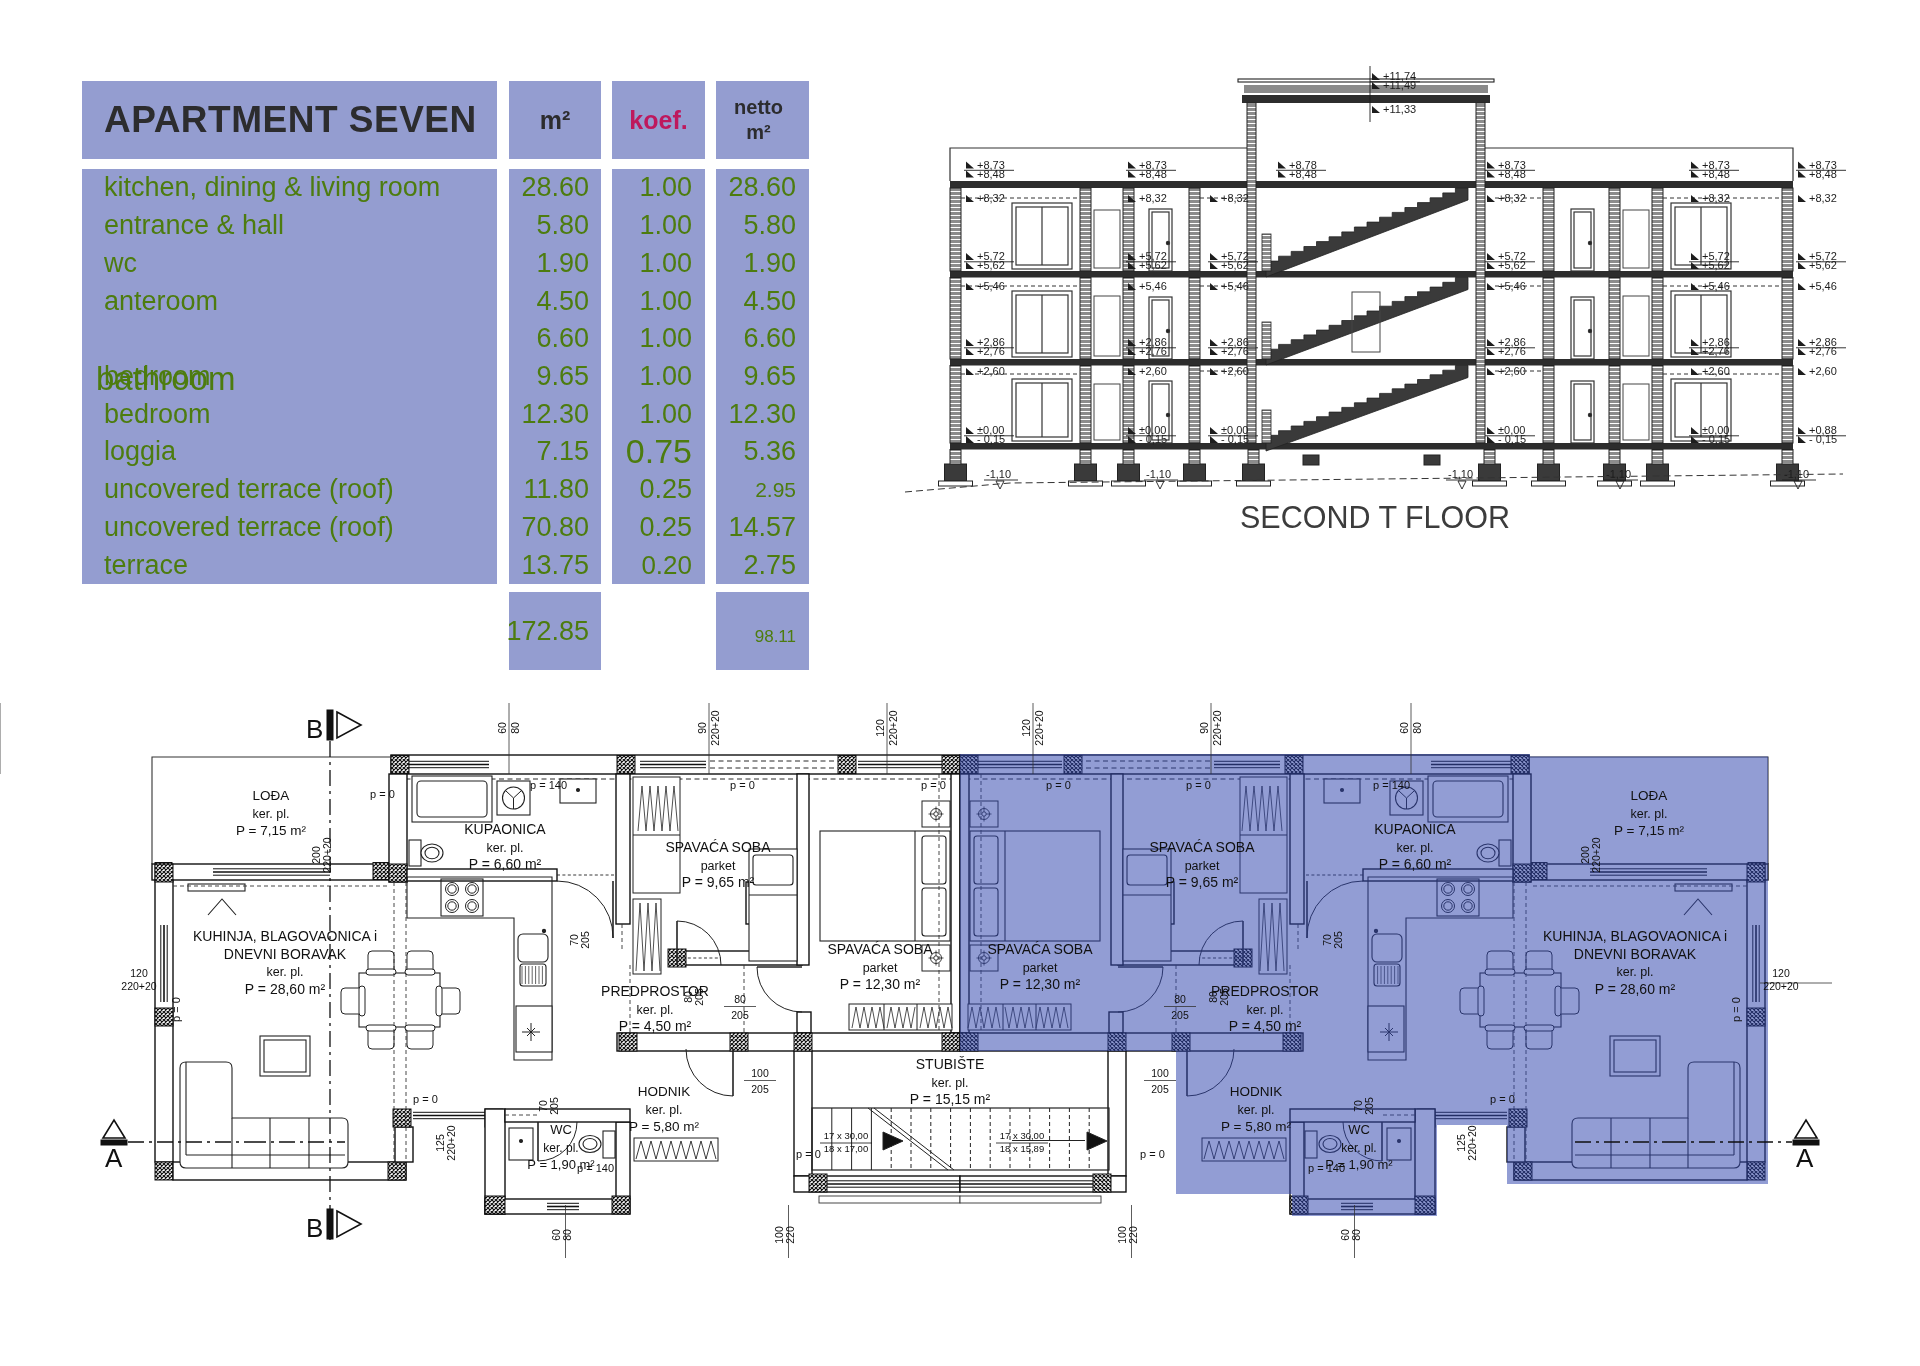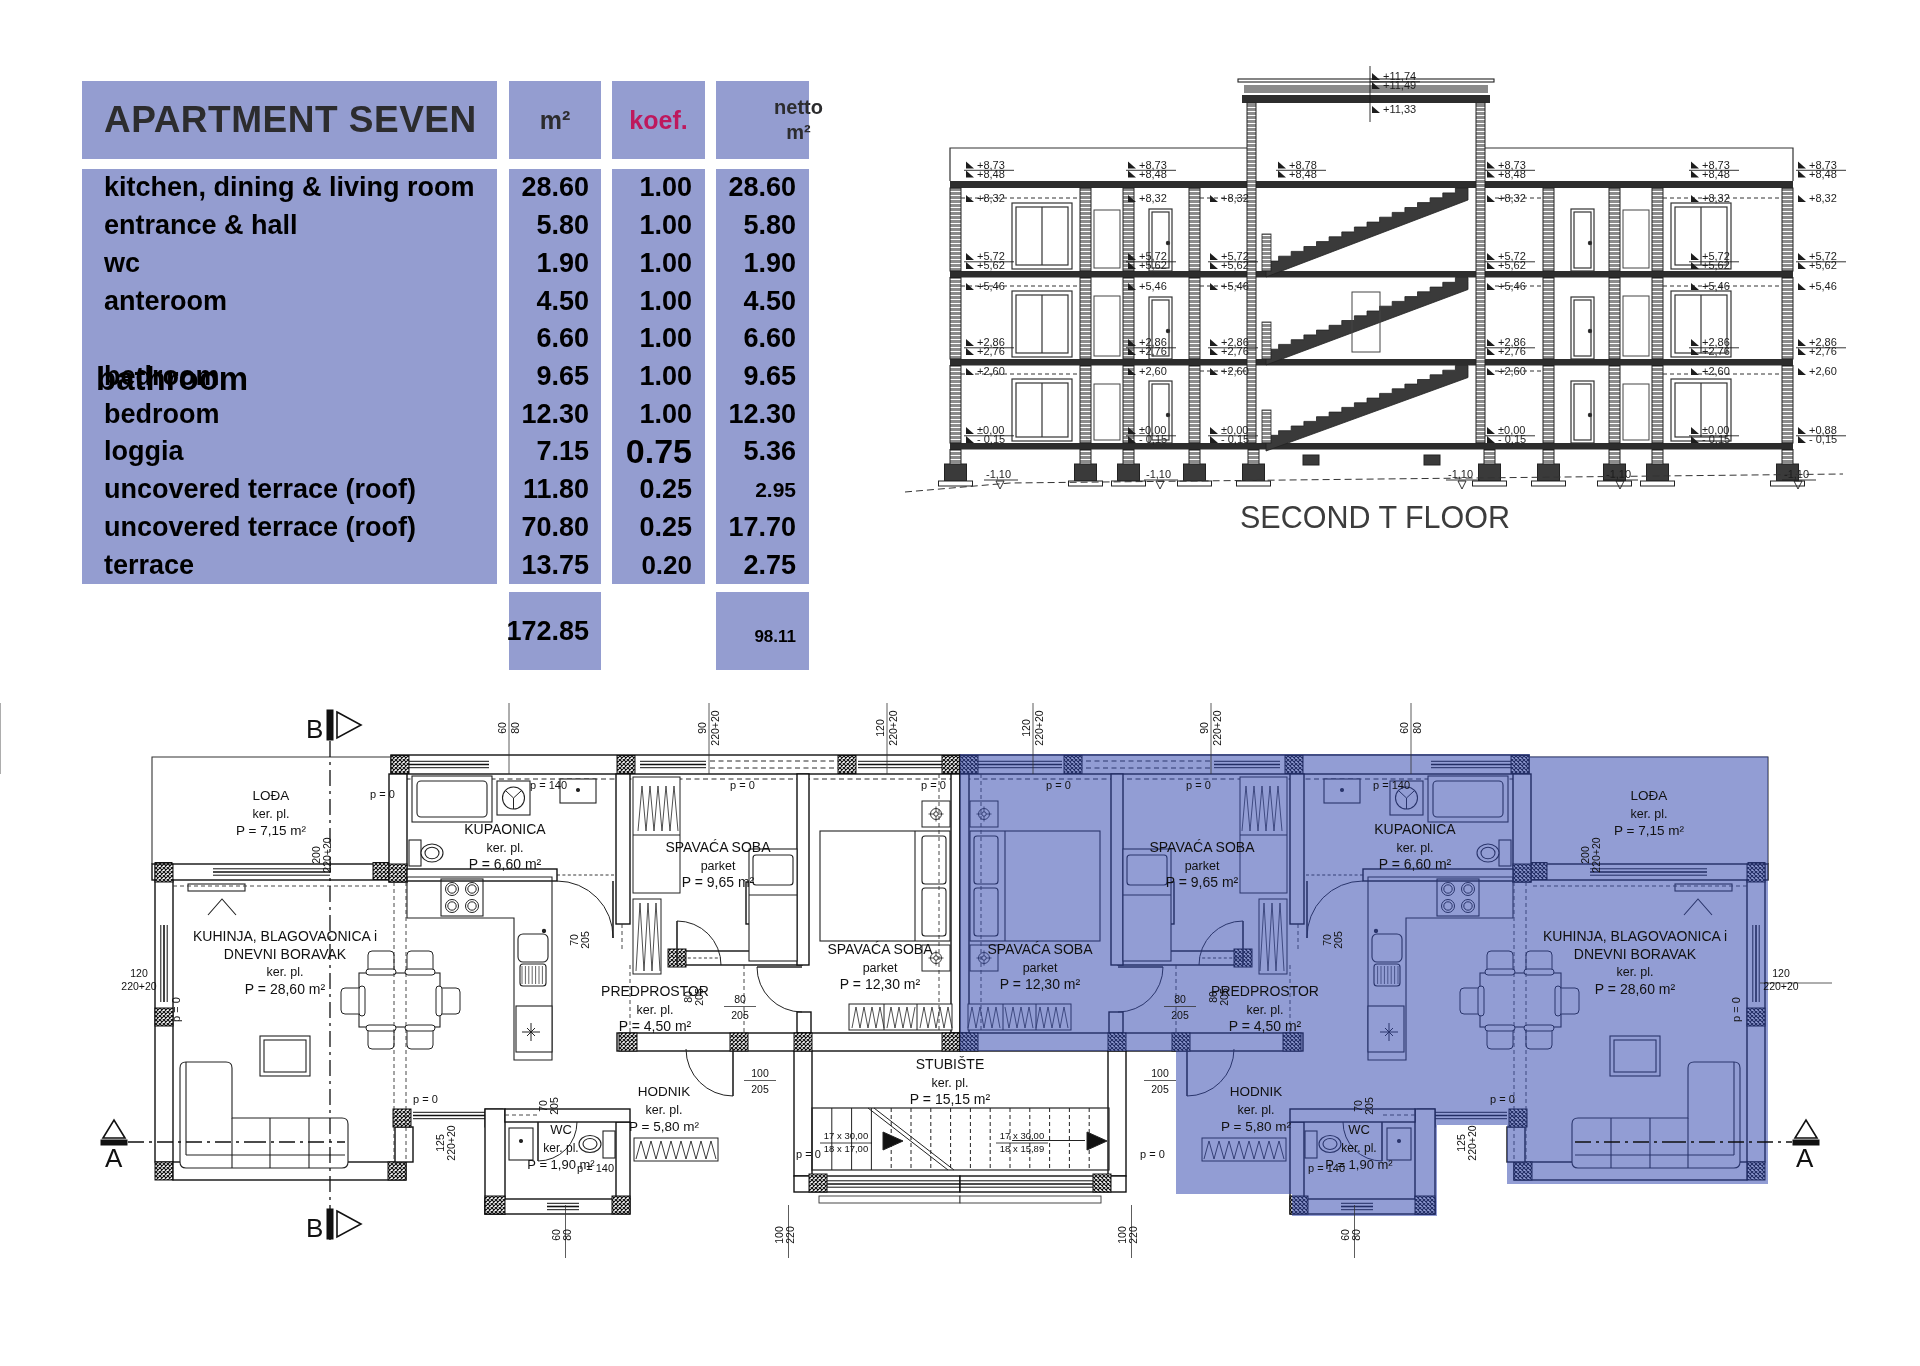--- a/index.html
+++ b/index.html
@@ -1,38 +1,38 @@
 <!DOCTYPE html>
 <html><head>
 <meta charset="utf-8">
 <style>
 html,body{margin:0;padding:0;background:#fff;}
 #page{position:relative;width:1920px;height:1366px;background:#ffffff;overflow:hidden;
   font-family:"Liberation Sans", sans-serif;}
 .blu{background:#949dd0;}
-.cell{position:absolute;color:#000000;font-weight:bold;}
+.cell{position:absolute;color:#4d7c0f;}
 #page svg{position:absolute;left:0;top:0;}
 </style>
 </head>
 <body>
 <div id="page">
 
 <div id="tablewrap">
 
 <div class="cell blu" style="left:82px;top:81px;width:415px;height:78px;"></div>
 <div class="cell" style="left:104px;top:81px;height:78px;display:flex;align-items:center;font-size:37px;font-weight:bold;color:#2c2c2e;letter-spacing:0.5px;">APARTMENT&nbsp;SEVEN</div>
 
 <div class="cell blu" style="left:509px;top:81px;width:92px;height:78px;"></div>
 <div class="cell" style="left:509px;top:81px;width:92px;height:78px;display:flex;align-items:center;justify-content:center;font-size:25px;font-weight:bold;color:#2c2c2e;">m²</div>
 
 <div class="cell blu" style="left:612px;top:81px;width:93px;height:78px;"></div>
 <div class="cell" style="left:612px;top:81px;width:93px;height:78px;display:flex;align-items:center;justify-content:center;font-size:25px;font-weight:bold;color:#be185d;">koef.</div>
 
 <div class="cell blu" style="left:716px;top:81px;width:93px;height:78px;"></div>
-<div class="cell" style="left:716px;top:81px;width:85px;height:78px;display:flex;align-items:center;justify-content:center;text-align:center;font-size:20px;font-weight:bold;color:#2c2c2e;line-height:1.25;padding-left:40px;">netto<br>m²</div>
+<div class="cell" style="left:716px;top:81px;width:85px;height:78px;display:flex;align-items:center;justify-content:center;text-align:center;font-size:20px;font-weight:bold;color:#2c2c2e;line-height:1.25;">netto<br>m²</div>
 
 <div class="cell blu" style="left:82px;top:169px;width:415px;height:415px;"></div>
 <div class="cell blu" style="left:509px;top:169px;width:92px;height:415px;"></div>
 <div class="cell blu" style="left:612px;top:169px;width:93px;height:415px;"></div>
 <div class="cell blu" style="left:716px;top:169px;width:93px;height:415px;"></div>
 <div class="cell" style="left:104px;top:169.0px;width:380px;height:37.7px;display:flex;align-items:center;font-size:27px;">kitchen, dining &amp; living room</div>
 <div class="cell" style="left:509px;top:169.0px;width:80px;height:37.7px;display:flex;align-items:center;justify-content:flex-end;font-size:27px;">28.60</div>
 <div class="cell" style="left:612px;top:169.0px;width:80px;height:37.7px;display:flex;align-items:center;justify-content:flex-end;font-size:27px;">1.00</div>
 <div class="cell" style="left:716px;top:169.0px;width:80px;height:37.7px;display:flex;align-items:center;justify-content:flex-end;font-size:27px;">28.60</div>
 <div class="cell" style="left:104px;top:206.7px;width:380px;height:37.7px;display:flex;align-items:center;font-size:27px;">entrance &amp; hall</div>
@@ -63,21 +63,21 @@
 <div class="cell" style="left:509px;top:433.1px;width:80px;height:37.7px;display:flex;align-items:center;justify-content:flex-end;font-size:27px;">7.15</div>
 <div class="cell" style="left:612px;top:433.1px;width:80px;height:37.7px;display:flex;align-items:center;justify-content:flex-end;font-size:34px;">0.75</div>
 <div class="cell" style="left:716px;top:433.1px;width:80px;height:37.7px;display:flex;align-items:center;justify-content:flex-end;font-size:27px;">5.36</div>
 <div class="cell" style="left:104px;top:470.8px;width:380px;height:37.7px;display:flex;align-items:center;font-size:27px;">uncovered terrace (roof)</div>
 <div class="cell" style="left:509px;top:470.8px;width:80px;height:37.7px;display:flex;align-items:center;justify-content:flex-end;font-size:27px;">11.80</div>
 <div class="cell" style="left:612px;top:470.8px;width:80px;height:37.7px;display:flex;align-items:center;justify-content:flex-end;font-size:27px;">0.25</div>
 <div class="cell" style="left:716px;top:470.8px;width:80px;height:37.7px;display:flex;align-items:center;justify-content:flex-end;font-size:21px;">2.95</div>
 <div class="cell" style="left:104px;top:508.5px;width:380px;height:37.7px;display:flex;align-items:center;font-size:27px;">uncovered terrace (roof)</div>
 <div class="cell" style="left:509px;top:508.5px;width:80px;height:37.7px;display:flex;align-items:center;justify-content:flex-end;font-size:27px;">70.80</div>
 <div class="cell" style="left:612px;top:508.5px;width:80px;height:37.7px;display:flex;align-items:center;justify-content:flex-end;font-size:27px;">0.25</div>
-<div class="cell" style="left:716px;top:508.5px;width:80px;height:37.7px;display:flex;align-items:center;justify-content:flex-end;font-size:27px;">17.70</div>
+<div class="cell" style="left:716px;top:508.5px;width:80px;height:37.7px;display:flex;align-items:center;justify-content:flex-end;font-size:27px;">14.57</div>
 <div class="cell" style="left:104px;top:546.3px;width:380px;height:37.7px;display:flex;align-items:center;font-size:27px;">terrace</div>
 <div class="cell" style="left:509px;top:546.3px;width:80px;height:37.7px;display:flex;align-items:center;justify-content:flex-end;font-size:27px;">13.75</div>
 <div class="cell" style="left:612px;top:546.3px;width:80px;height:37.7px;display:flex;align-items:center;justify-content:flex-end;font-size:26px;">0.20</div>
 <div class="cell" style="left:716px;top:546.3px;width:80px;height:37.7px;display:flex;align-items:center;justify-content:flex-end;font-size:27px;">2.75</div>
 
 <div class="cell blu" style="left:509px;top:592px;width:92px;height:78px;"></div>
 <div class="cell" style="left:509px;top:592px;width:80px;height:78px;display:flex;align-items:center;justify-content:flex-end;font-size:27px;">172.85</div>
 <div class="cell blu" style="left:716px;top:592px;width:93px;height:78px;"></div>
 <div class="cell" style="left:716px;top:592px;width:80px;height:90px;display:flex;align-items:center;justify-content:flex-end;font-size:17px;">98.11</div>
 </div>

